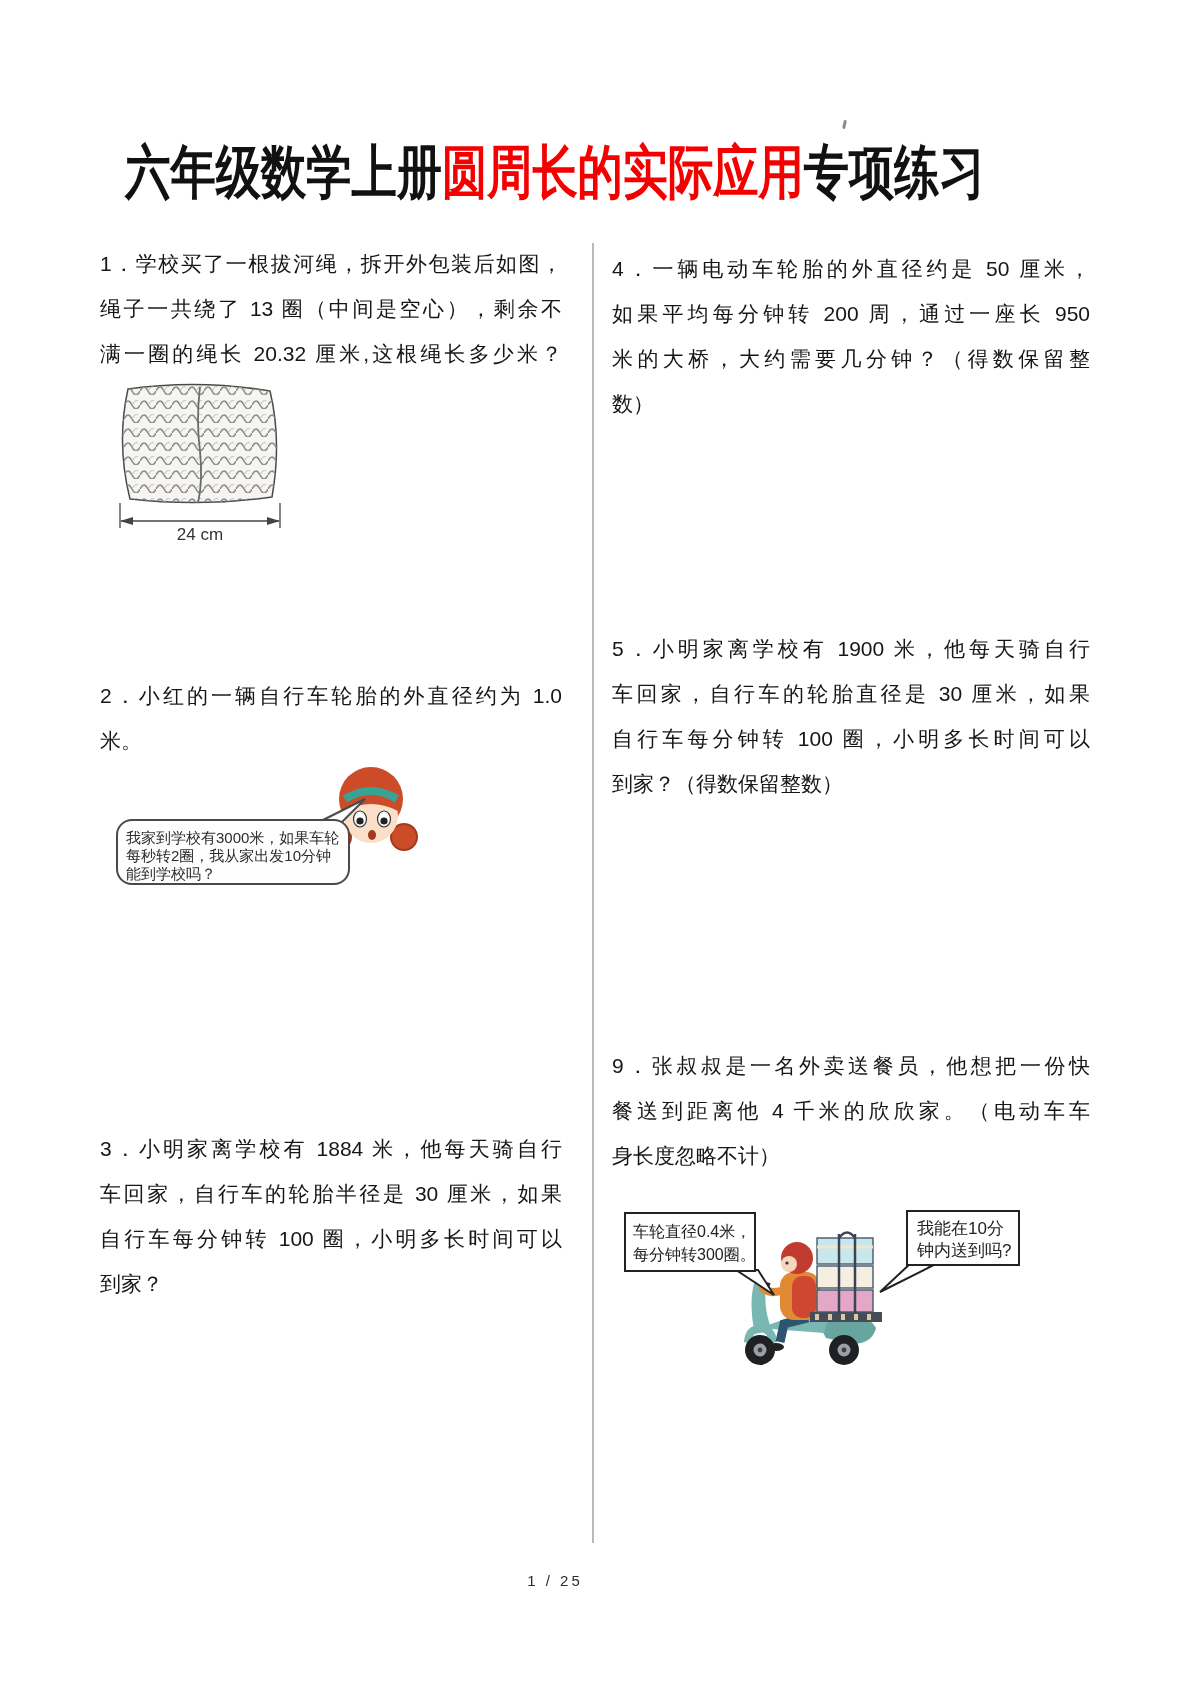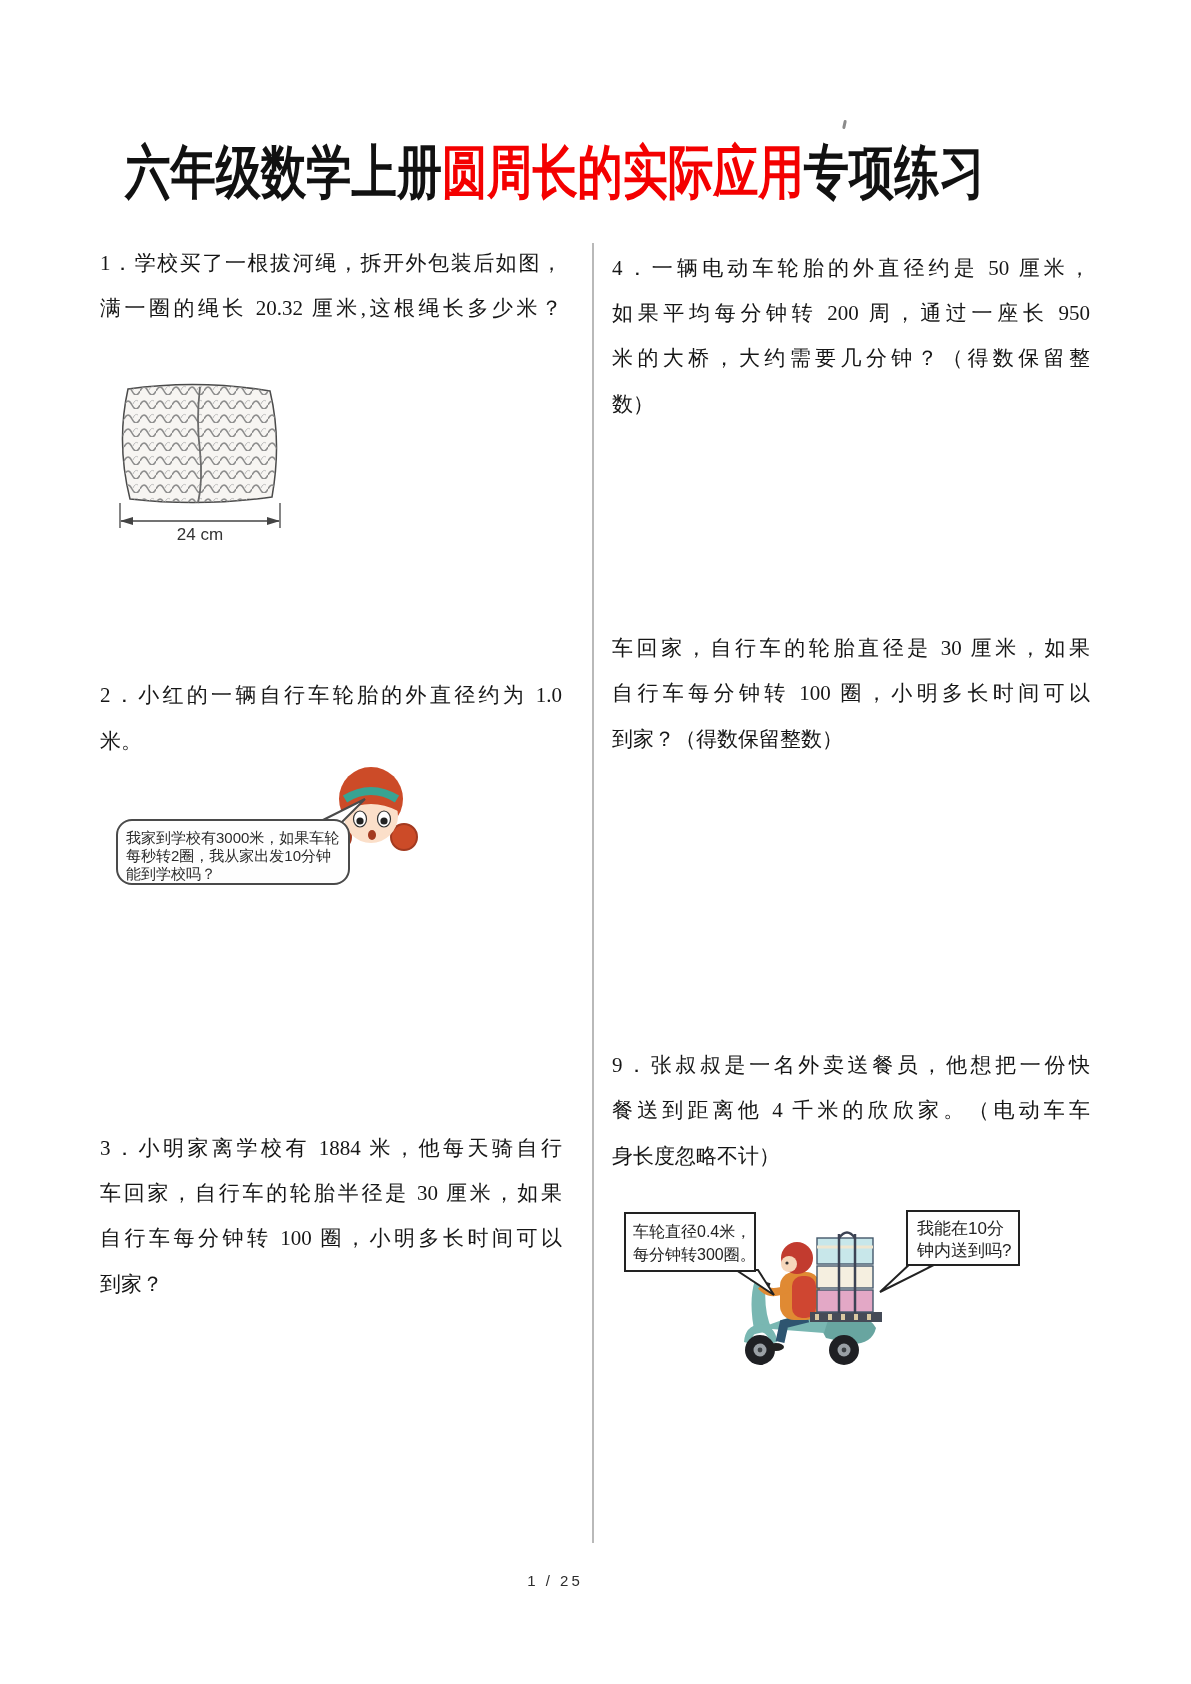--- a/index.html
+++ b/index.html
@@ -7,38 +7,39 @@
         font-family:"Liberation Sans",sans-serif;overflow:hidden;}
   .title{position:absolute;left:0;top:134px;width:1110px;text-align:center;
          font-size:58px;font-weight:900;color:#111;letter-spacing:0;
          transform:scaleX(0.78);transform-origin:50% 0;white-space:nowrap;}
   .title .red{color:#f40000;}
   .stray-tick{position:absolute;left:843px;top:120px;width:3px;height:9px;
               background:#8b8b8b;border-radius:2px;transform:rotate(12deg);}
   .divider{position:absolute;left:592px;top:243px;width:2px;height:1300px;background:#b9b9b9;}
   .block{position:absolute;}
   .line{font-size:21px;line-height:45px;color:#161616;}
-  .jl{text-align:justify;text-align-last:justify;font-family:Liberation Serif, serif;}
+  .jl{text-align:justify;text-align-last:justify;}
   .figure{position:absolute;}
   .footer{position:absolute;left:0;top:1572px;width:1110px;text-align:center;
           font-size:15px;color:#2d2d2d;letter-spacing:3px;}
   svg text{font-family:"Liberation Sans",sans-serif;}
 </style>
 </head>
 <body>
 
 <div class="page">
 
   <div class="title"><span>六年级数学上册</span><span class="red">圆周长的实际应用</span><span>专项练习</span></div>
   <div class="stray-tick"></div>
 
   <div class="divider"></div>
 
   <div class="block" style="left:100px;top:241px;width:462px">
     <div class="line jl">1．学校买了一根拔河绳，拆开外包装后如图，</div>
+    <div class="line jl">绳子一共绕了 13 圈（中间是空心），剩余不</div>
     <div class="line jl">满一圈的绳长 20.32 厘米,这根绳长多少米？</div>
   </div>
 
   <svg class="figure" style="left:108px;top:381px" width="185" height="162" viewBox="0 0 185 162">
     <defs>
       <pattern id="coil" width="16" height="14" patternUnits="userSpaceOnUse">
         <path d="M0 10 Q4 2 8 10 Q12 18 16 10" fill="none" stroke="#8d8d8d" stroke-width="1.6"></path>
         <path d="M9 9 q2 -5 5 -3" fill="none" stroke="#b5b5b5" stroke-width="0.9"></path>
       </pattern>
     </defs>
@@ -91,20 +92,21 @@
   </div>
 
   <div class="block" style="left:612px;top:246px;width:478px">
     <div class="line jl">4．一辆电动车轮胎的外直径约是 50 厘米，</div>
     <div class="line jl">如果平均每分钟转 200 周，通过一座长 950</div>
     <div class="line jl">米的大桥，大约需要几分钟？（得数保留整</div>
     <div class="line">数）</div>
   </div>
 
   <div class="block" style="left:612px;top:626px;width:478px">
+    <div class="line jl">5．小明家离学校有 1900 米，他每天骑自行</div>
     <div class="line jl">车回家，自行车的轮胎直径是 30 厘米，如果</div>
     <div class="line jl">自行车每分钟转 100 圈，小明多长时间可以</div>
     <div class="line">到家？（得数保留整数）</div>
   </div>
 
   <div class="block" style="left:612px;top:1043px;width:478px">
     <div class="line jl">9．张叔叔是一名外卖送餐员，他想把一份快</div>
     <div class="line jl">餐送到距离他 4 千米的欣欣家。（电动车车</div>
     <div class="line">身长度忽略不计）</div>
   </div>

